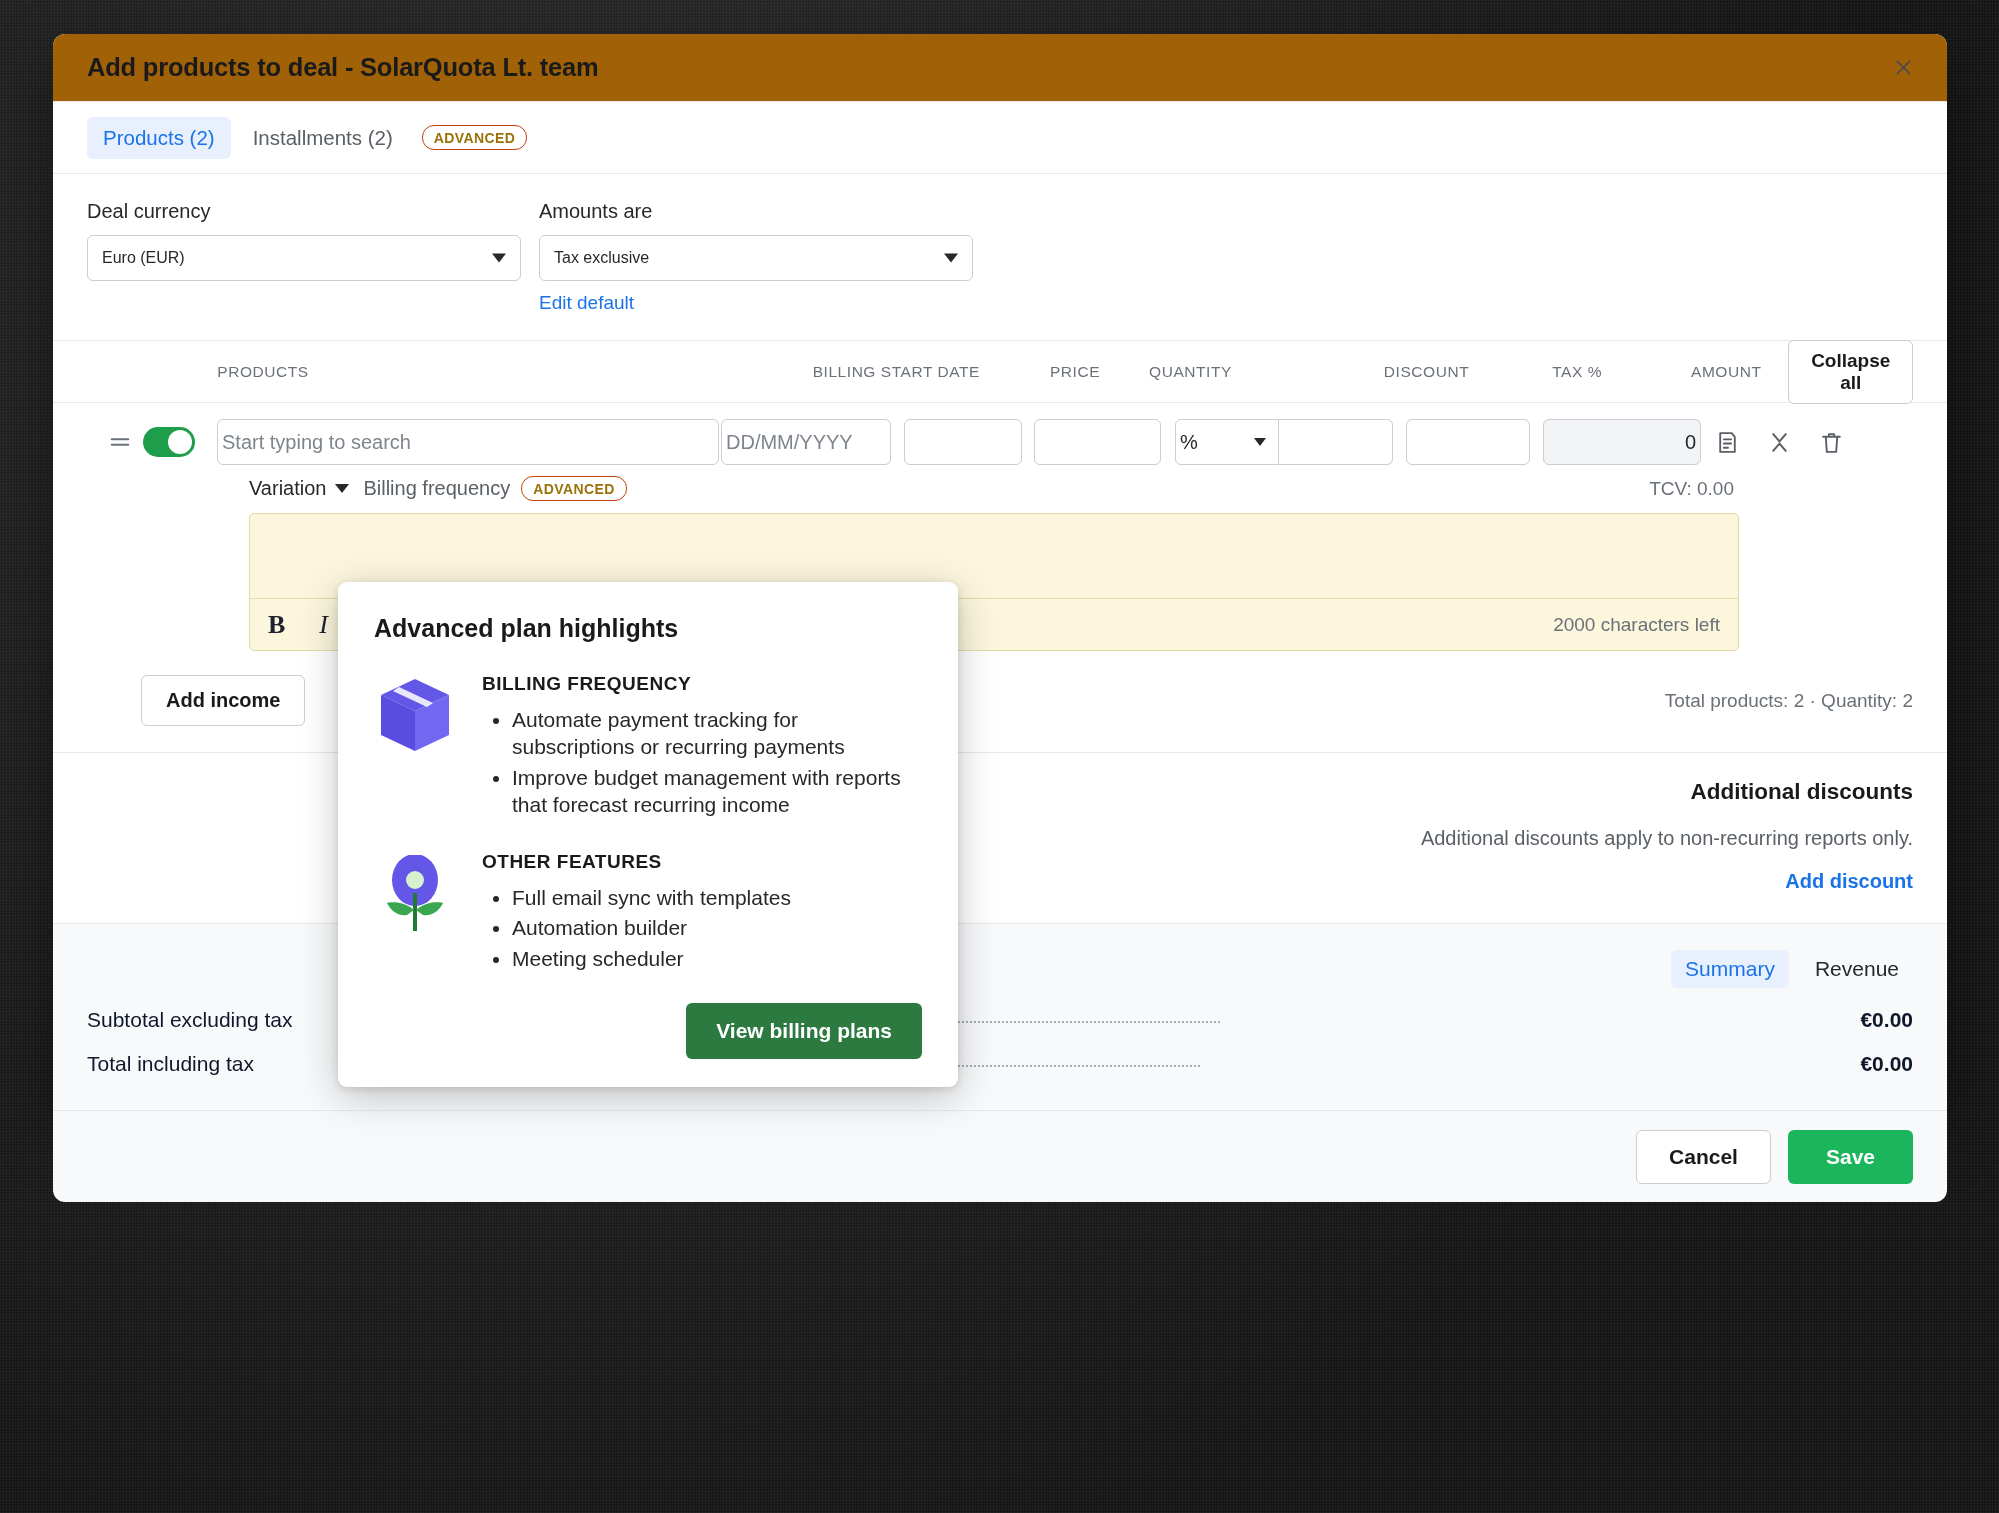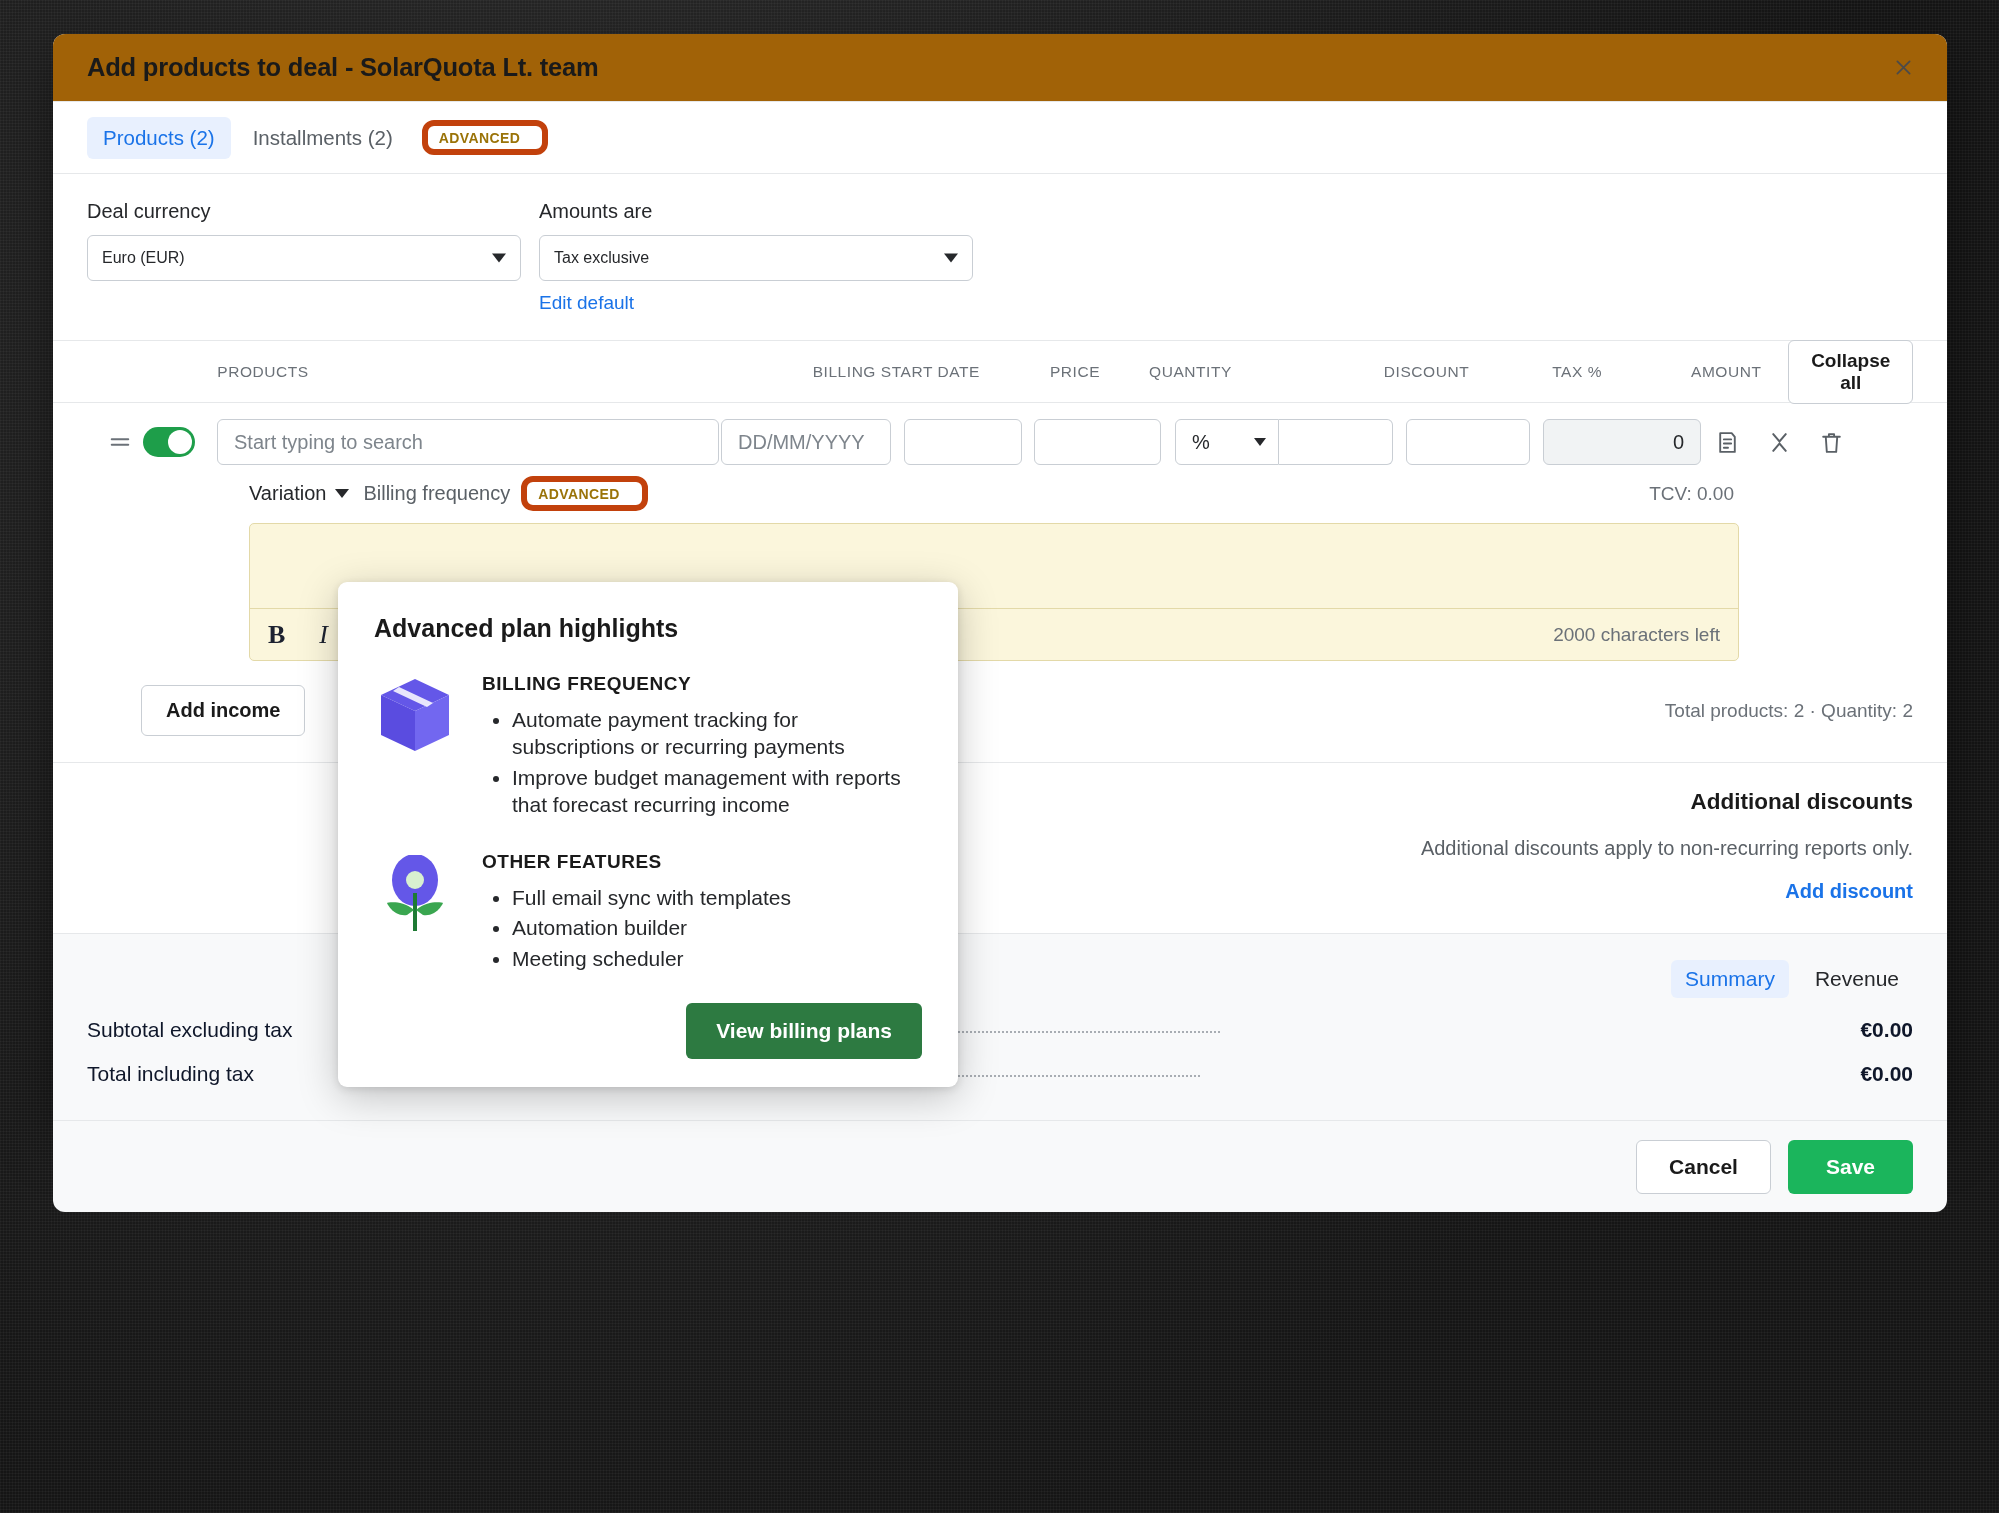--- a/index.html
+++ b/index.html
@@ -67,24 +67,24 @@
     gap: 6px;
   }
   .tab {
     font-size: 20.5px; padding: 9px 16px; border-radius: 6px;
     color: #5a6066; cursor: pointer; white-space: nowrap;
   }
   .tab.active { color: #1a73e8; background: #e8f0fe; font-weight: normal; }
   .tab-group { display: flex; align-items: center; gap: 13px; }
   .adv-badge {
     display: inline-flex; align-items: center; justify-content: center;
-    border: 6px solid #c2410c; color: #9a7308;
+    border: 1px solid #c2410c; color: #9a7308;
     background: #fff;
     font-size: 14px; font-weight: bold; letter-spacing: .4px;
-    border-radius: 12px; padding: 4px 22px 3px 11px;
+    border-radius: 12px; padding: 4px 11px 3px 11px;
     white-space: nowrap;
   }
 
   
   .currency-row {
     padding: 26px 34px 26px 34px;
     border-bottom: 1px solid #e6e8ea;
     display: flex; gap: 18px; align-items: flex-start;
   }
   .field-label { font-size: 20px; color: #26282b; margin-bottom: 12px; display:block; }
@@ -141,21 +141,21 @@
     width: 52px; height: 30px; border-radius: 15px; background: #1e9e4a;
     position: relative; cursor: pointer; flex: none;
   }
   .toggle .knob {
     position: absolute; top: 3px; right: 3px;
     width: 24px; height: 24px; border-radius: 50%; background: #fff;
   }
   .inp {
     height: 46px; border: 1px solid #c9ced4; border-radius: 6px;
     background: #fff; font-size: 20px; color: #26282b;
-    padding: 0 16px; display: flex; align-items: center;
+    padding: 0 4px; display: flex; align-items: center;
     font-family: "Liberation Sans", sans-serif;
   }
   .inp.ph { color: #7e858c; }
   .inp.readonly { background: #f1f3f4; justify-content: flex-end; color:#26282b; }
   .pct-select {
     position: relative; width: 104px; border-radius: 6px 0 0 6px;
     border-right: 1px solid #c9ced4;
   }
   .pct-select .caret {
     position: absolute; right: 12px; top: 50%; transform: translateY(-50%);

